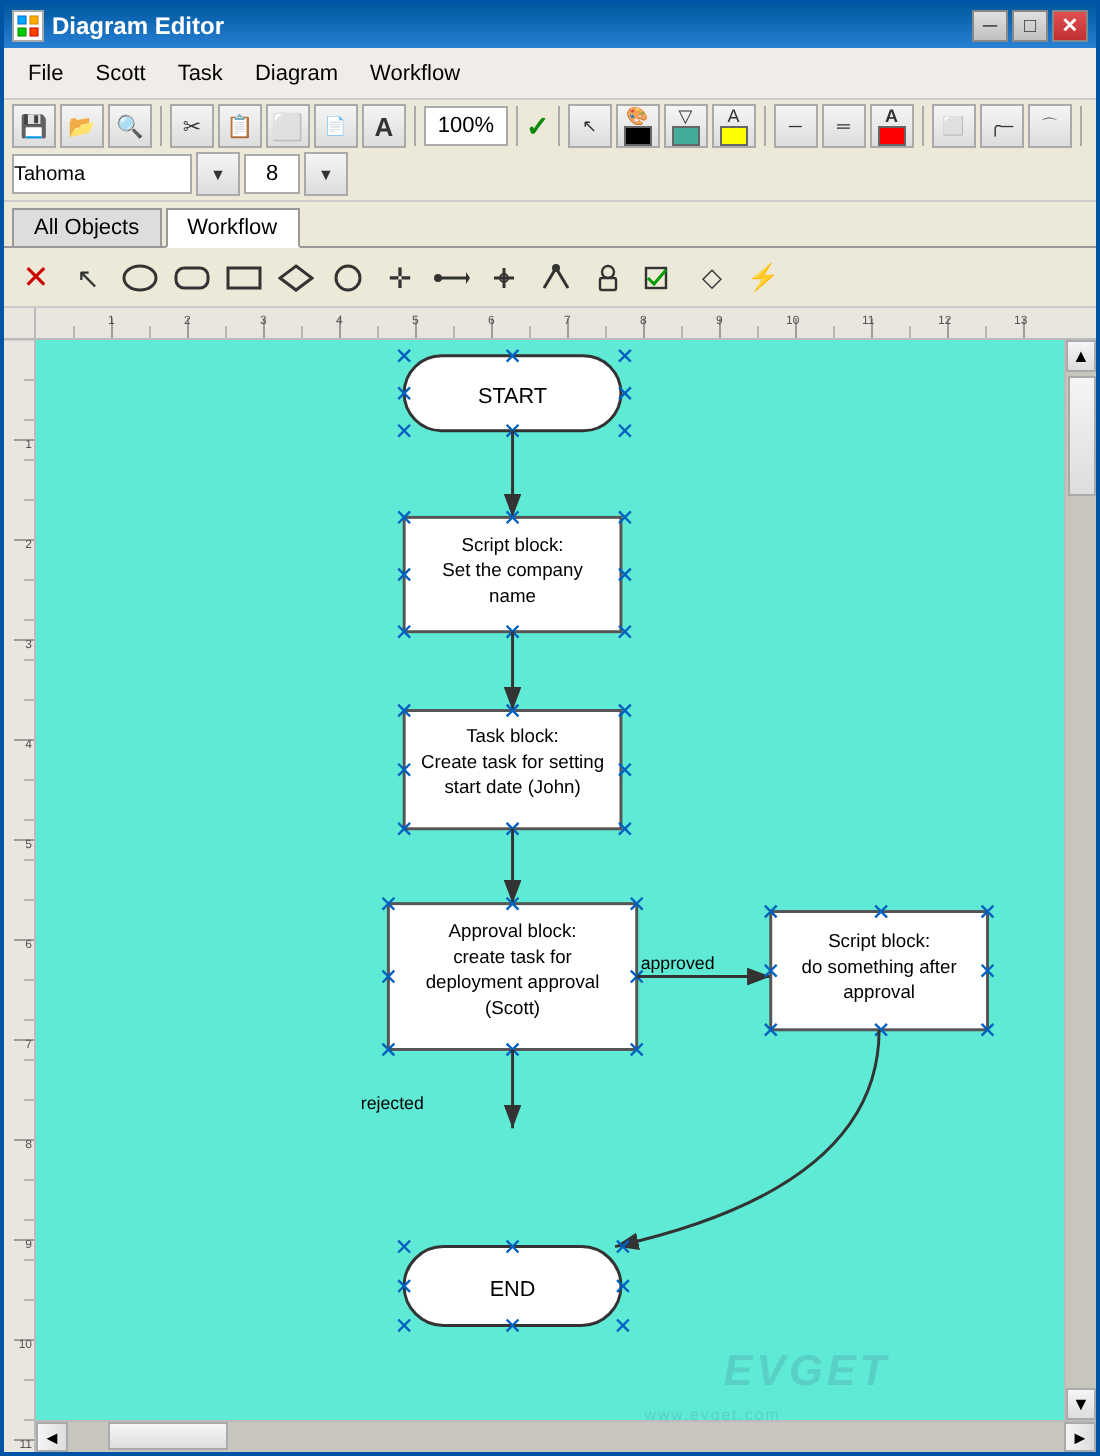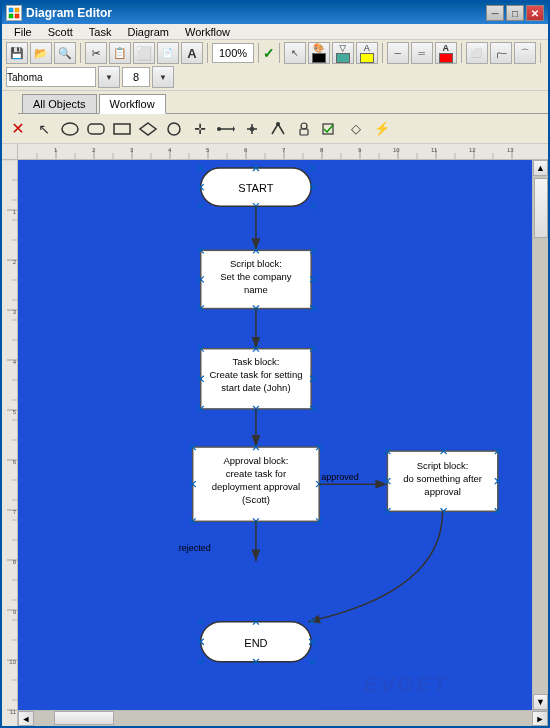--- a/index.html
+++ b/index.html
@@ -8,47 +8,47 @@
     
     .window { width: 550px; height: 728px; border: 2px solid #0054a6; background: #ece9d8; display: flex; flex-direction: column; }
     .title-bar { background: linear-gradient(to bottom, #0058a0, #2980d4); color: white; height: 22px; display: flex; align-items: center; padding: 0 4px; font-size: 12px; font-weight: bold; user-select: none; }
     .title-bar-icon { width: 16px; height: 16px; margin-right: 4px; background: #fff; border: 1px solid #aaa; display: flex; align-items: center; justify-content: center; font-size: 9px; color: #333; }
     .title-bar-title { flex: 1; }
     .title-bar-buttons { display: flex; gap: 2px; }
     .title-btn { width: 18px; height: 16px; background: linear-gradient(to bottom, #e0e0e0, #c0c0c0); border: 1px solid #888; cursor: pointer; display: flex; align-items: center; justify-content: center; font-size: 10px; color: #333; }
     .title-btn.close { background: linear-gradient(to bottom, #e05050, #c03030); color: white; }
 
     
-    .menu-bar { background: #f0ede8; border-bottom: 1px solid #ccc; height: 16px; display: flex; align-items: center; padding: 0 4px; }
+    .menu-bar { background: #f0ede8; border-bottom: 1px solid #ccc; height: 26px; display: flex; align-items: center; padding: 0 4px; }
     .menu-item { padding: 2px 8px; font-size: 11px; cursor: pointer; color: #000; }
 
     
     .toolbar { background: #ece9d8; border-bottom: 1px solid #ccc; padding: 2px 4px; display: flex; align-items: center; gap: 2px; flex-wrap: wrap; min-height: 26px; }
     .tb-btn { width: 22px; height: 22px; background: linear-gradient(to bottom, #f5f5f5, #ddd); border: 1px solid #aaa; cursor: pointer; display: flex; align-items: center; justify-content: center; font-size: 11px; color: #333; }
     .tb-sep { width: 1px; height: 20px; background: #aaa; margin: 0 2px; }
     .zoom-input { width: 42px; height: 20px; border: 1px solid #aaa; text-align: center; font-size: 11px; background: white; }
     .font-select { width: 90px; height: 20px; border: 1px solid #aaa; font-size: 10px; background: white; }
     .size-input { width: 28px; height: 20px; border: 1px solid #aaa; text-align: center; font-size: 11px; background: white; }
     .tb-check { color: #0a8a0a; font-size: 14px; font-weight: bold; }
 
     
-    .tab-bar { background: #ece9d8; padding: 3px 4px 0; display: flex; gap: 2px; border-bottom: 1px solid #999; margin-left: 16px; }
+    .tab-bar { background: #ece9d8; padding: 3px 4px 0; display: flex; gap: 2px; border-bottom: 1px solid #999; }
     .tab { padding: 3px 10px; border: 1px solid #999; border-bottom: none; cursor: pointer; font-size: 11px; background: #ddd; }
     .tab.active { background: #fff; border-bottom: 1px solid #fff; margin-bottom: -1px; }
 
     
     .shape-toolbar { background: #ece9d8; border-bottom: 1px solid #ccc; padding: 2px 4px; display: flex; align-items: center; gap: 2px; height: 30px; }
     .sh-btn { width: 24px; height: 24px; background: transparent; border: 1px solid transparent; cursor: pointer; display: flex; align-items: center; justify-content: center; font-size: 12px; color: #333; }
 
     
     .main-area { display: flex; flex: 1; overflow: hidden; }
     .ruler-v { width: 16px; background: #e8e6de; border-right: 1px solid #bbb; position: relative; overflow: hidden; }
     .ruler-h { height: 16px; background: #e8e6de; border-bottom: 1px solid #bbb; position: relative; overflow: hidden; display: flex; align-items: flex-end; }
     .canvas-container { flex: 1; display: flex; flex-direction: column; overflow: hidden; }
-    .canvas { flex: 1; background: #1d4ed8; margin: 0; position: relative; overflow: hidden; }
+    .canvas { flex: 1; background: #5eead4; margin: 0; position: relative; overflow: hidden; }
     .scrollbar-right { width: 16px; background: #e8e6de; border-left: 1px solid #bbb; display: flex; flex-direction: column; }
     .sb-btn { height: 16px; background: linear-gradient(to bottom, #f5f5f5, #ddd); border: 1px solid #aaa; cursor: pointer; display: flex; align-items: center; justify-content: center; font-size: 9px; }
     .sb-track { flex: 1; background: #c8c6bc; cursor: pointer; }
     .scrollbar-bottom { height: 16px; background: #e8e6de; border-top: 1px solid #bbb; display: flex; }
     .sb-btn-h { width: 16px; background: linear-gradient(to right, #f5f5f5, #ddd); border: 1px solid #aaa; cursor: pointer; display: flex; align-items: center; justify-content: center; font-size: 9px; }
     .sb-track-h { flex: 1; background: #c8c6bc; cursor: pointer; position: relative; }
     .sb-thumb-h { width: 60px; height: 14px; background: linear-gradient(to bottom, #f5f5f5, #ddd); border: 1px solid #aaa; position: absolute; left: 20px; top: 0; }
 
     
     .color-swatch { width: 14px; height: 10px; border: 1px solid #666; }

